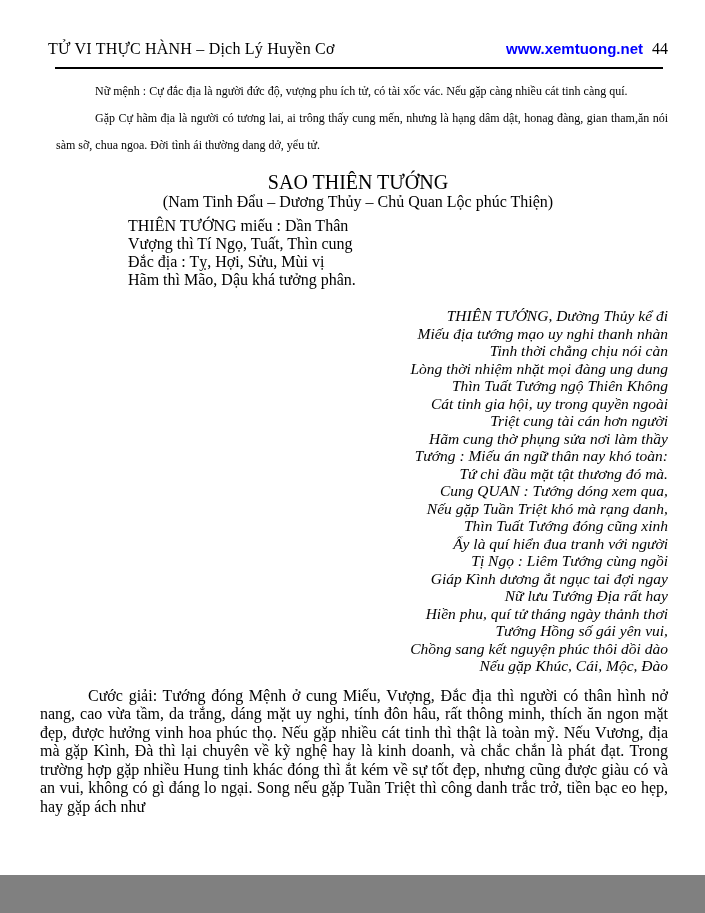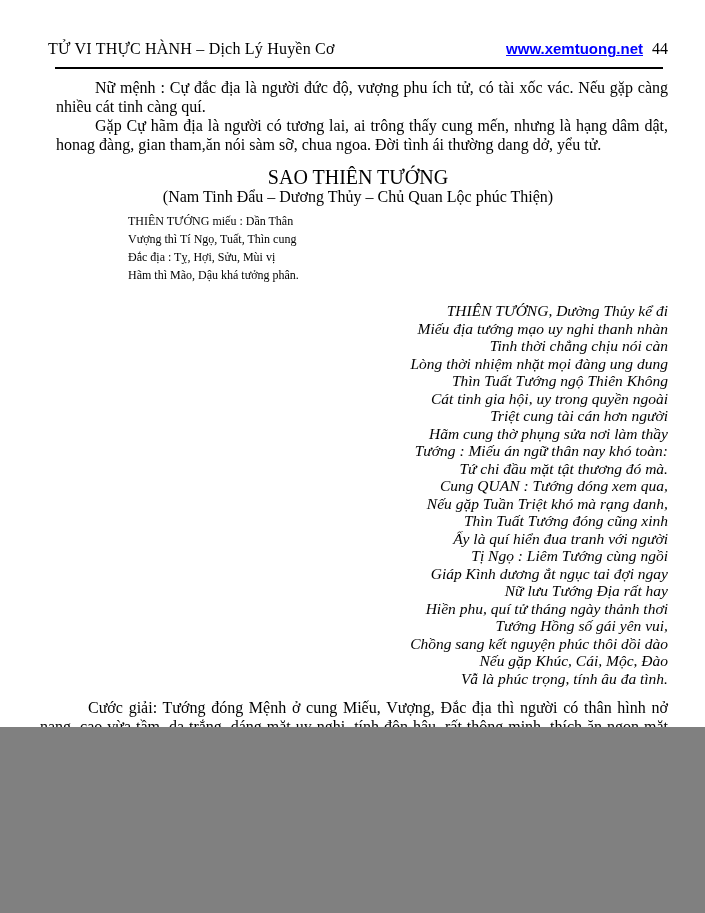--- a/index.html
+++ b/index.html
@@ -1,20 +1,20 @@
 <!DOCTYPE html>
 <html lang="vi"><head>
 <meta charset="utf-8">
 <style>
   html, body { margin: 0; padding: 0; }
   body { background: #808080; }
   .page {
     position: relative;
     width: 705px;
-    height: 727px;
+    height: 875px;
     margin: 0 auto;
     background: #ffffff;
     box-sizing: border-box;
     padding: 40px 37px 0 48px;
     font-family: "Liberation Serif", "DejaVu Serif", serif;
     color: #000000;
     overflow: hidden;
   }
   .header {
     display: flex;
@@ -23,53 +23,52 @@
     font-size: 16px;
     height: 21px;
   }
   .header-title { letter-spacing: 0.2px; white-space: nowrap; }
   .header-right { display: flex; align-items: baseline; gap: 9px; }
   .header-link {
     font-family: "Liberation Sans", "DejaVu Sans", sans-serif;
     font-weight: bold;
     font-size: 15px;
     color: #0000ff;
-    text-decoration: underline;
     cursor: pointer;
     white-space: nowrap;
   }
   .page-number { font-size: 16px; }
   .rule {
     border: none;
     border-top: 2px solid #000000;
     width: 608px;
     margin: 6px 0 9px 7px;
   }
   .para {
     margin: 0 0 0 8px;
-    font-size: 16px;
-    line-height: 19px;
+    font-size: 12px;
+    line-height: 27px;
     text-align: justify;
     text-indent: 39px;
   }
   .section-title {
     margin: 14px 0 0 0;
     font-size: 20px;
     font-weight: normal;
     text-align: center;
     line-height: 19px;
   }
   .section-subtitle {
     font-size: 16px;
     text-align: center;
     line-height: 19px;
   }
   .stanza {
     margin: 6px 0 0 80px;
-    font-size: 12px;
+    font-size: 16px;
     line-height: 18px;
   }
   .poem {
     margin: 18px 0 0 80px;
     font-size: 15.5px;
     font-style: italic;
     line-height: 17.5px;
     text-align: right;
   }
   .stanza-line, .poem-line { white-space: pre-wrap; }
@@ -124,18 +123,17 @@
     <div class="poem-line">Nếu gặp Tuần Triệt khó mà rạng danh,</div>
     <div class="poem-line">Thìn Tuất Tướng đóng cũng xinh</div>
     <div class="poem-line">Ấy là quí hiển đua tranh với người</div>
     <div class="poem-line">Tị Ngọ : Liêm Tướng cùng ngồi</div>
     <div class="poem-line">Giáp Kình dương ắt ngục tai đợi ngay</div>
     <div class="poem-line">Nữ lưu Tướng Địa rất hay</div>
     <div class="poem-line">Hiền phu, quí tử tháng ngày thảnh thơi</div>
     <div class="poem-line">Tướng Hồng số gái yên vui,</div>
     <div class="poem-line">Chồng sang kết nguyện phúc thôi dồi dào</div>
     <div class="poem-line">Nếu gặp Khúc, Cái, Mộc, Đào</div>
-    <div class="poem-line">Vẫ là phúc trọng, tính âu đa tình.</div>
   </div>
 
   <p class="para explanation">Cước giải: Tướng đóng Mệnh ở cung Miếu, Vượng, Đắc địa thì người có thân hình nở nang, cao vừa tầm, da trắng, dáng mặt uy nghi, tính đôn hâu, rất thông minh, thích ăn ngon mặt đẹp, được hưởng vinh hoa phúc thọ. Nếu gặp nhiều cát tinh thì thật là toàn mỹ. Nếu Vương, địa mà gặp Kình, Đà thì lại chuyên về kỹ nghệ hay là kinh doanh, và chắc chắn là phát đạt. Trong trường hợp gặp nhiều Hung tinh khác đóng thì ắt kém về sự tốt đẹp, nhưng cũng được giàu có và an vui, không có gì đáng lo ngại. Song nếu gặp Tuần Triệt thì công danh trắc trở, tiền bạc eo hẹp, hay gặp ách như</p>
 
 </div>
 
 </body></html>

